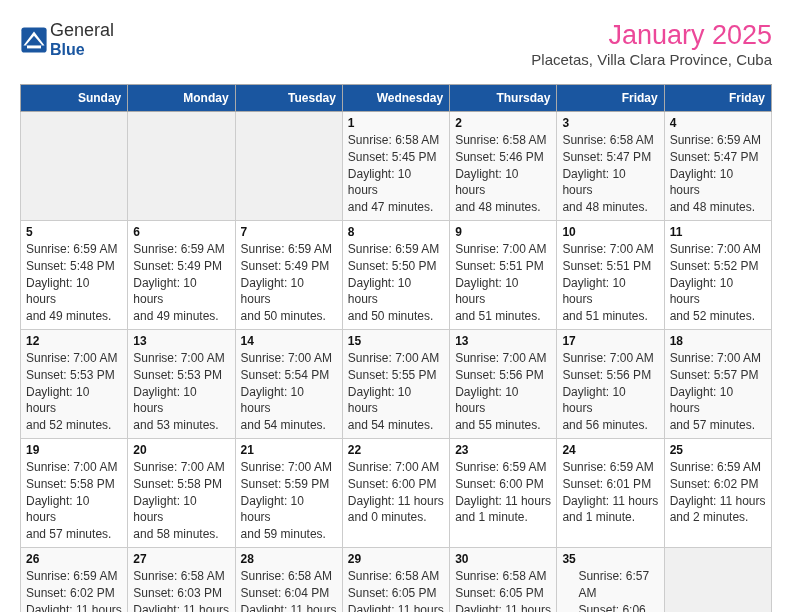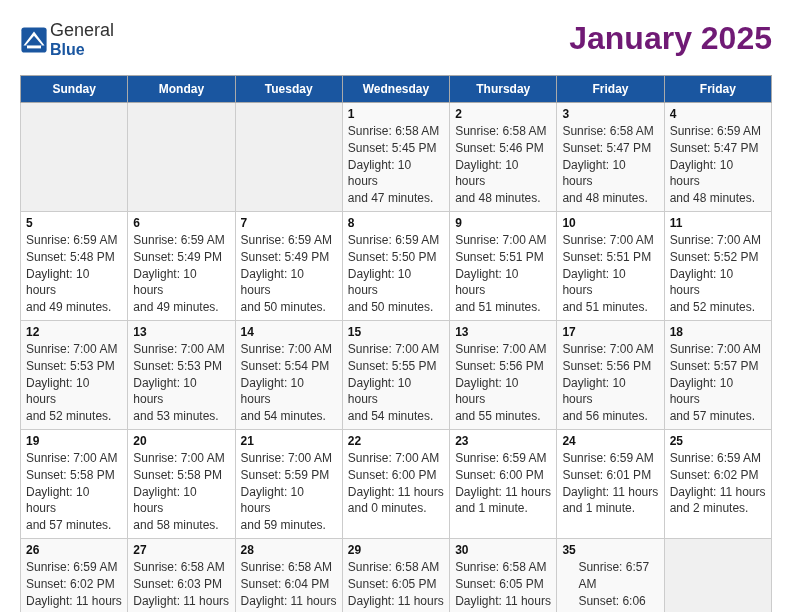--- a/index.html
+++ b/index.html
@@ -22,38 +22,38 @@
     }
     .logo-icon {
       width: 28px;
       height: 28px;
       margin-right: 2px;
     }
     .title-block {
       text-align: right;
     }
     .title-block h1 {
-      font-size: 32px;
-      font-weight: bold;
-      color: #701a75;
+      font-size: 27px;
+      font-weight: normal;
+      color: #ec4899;
     }
     .title-block h2 {
       font-size: 15px;
       font-weight: normal;
       color: #444;
     }
     table {
       width: 100%;
       border-collapse: collapse;
       font-size: 11px;
     }
     thead tr th {
       background-color: #1a56a0;
       color: #fff;
-      text-align: center;
+      text-align: right;
       padding: 6px 6px;
       font-size: 12px;
       font-weight: bold;
       border: 1px solid #aaa;
     }
     tbody tr td {
       vertical-align: top;
       padding: 4px 5px;
       border: 1px solid #ccc;
       width: 14.28%;
@@ -89,20 +89,21 @@
       <polygon points="20,14 32,28 8,28" fill="#1a56a0"></polygon>
       <rect x="10" y="28" width="20" height="4" fill="white"></rect>
     </svg>
     <div>
       <span style="font-size:18px;font-weight:normal;color:#333;">General</span><br>
       <span style="font-size:16px;font-weight:bold;color:#1a56a0;">Blue</span>
     </div>
   </div>
   <div class="title-block">
     <h1>January 2025</h1>
+    <h2>Placetas, Villa Clara Province, Cuba</h2>
   </div>
 </div>
 
 <table>
   <thead>
     <tr>
 
     <th>Sunday</th>
         <th>Monday</th>
         <th>Tuesday</th>

